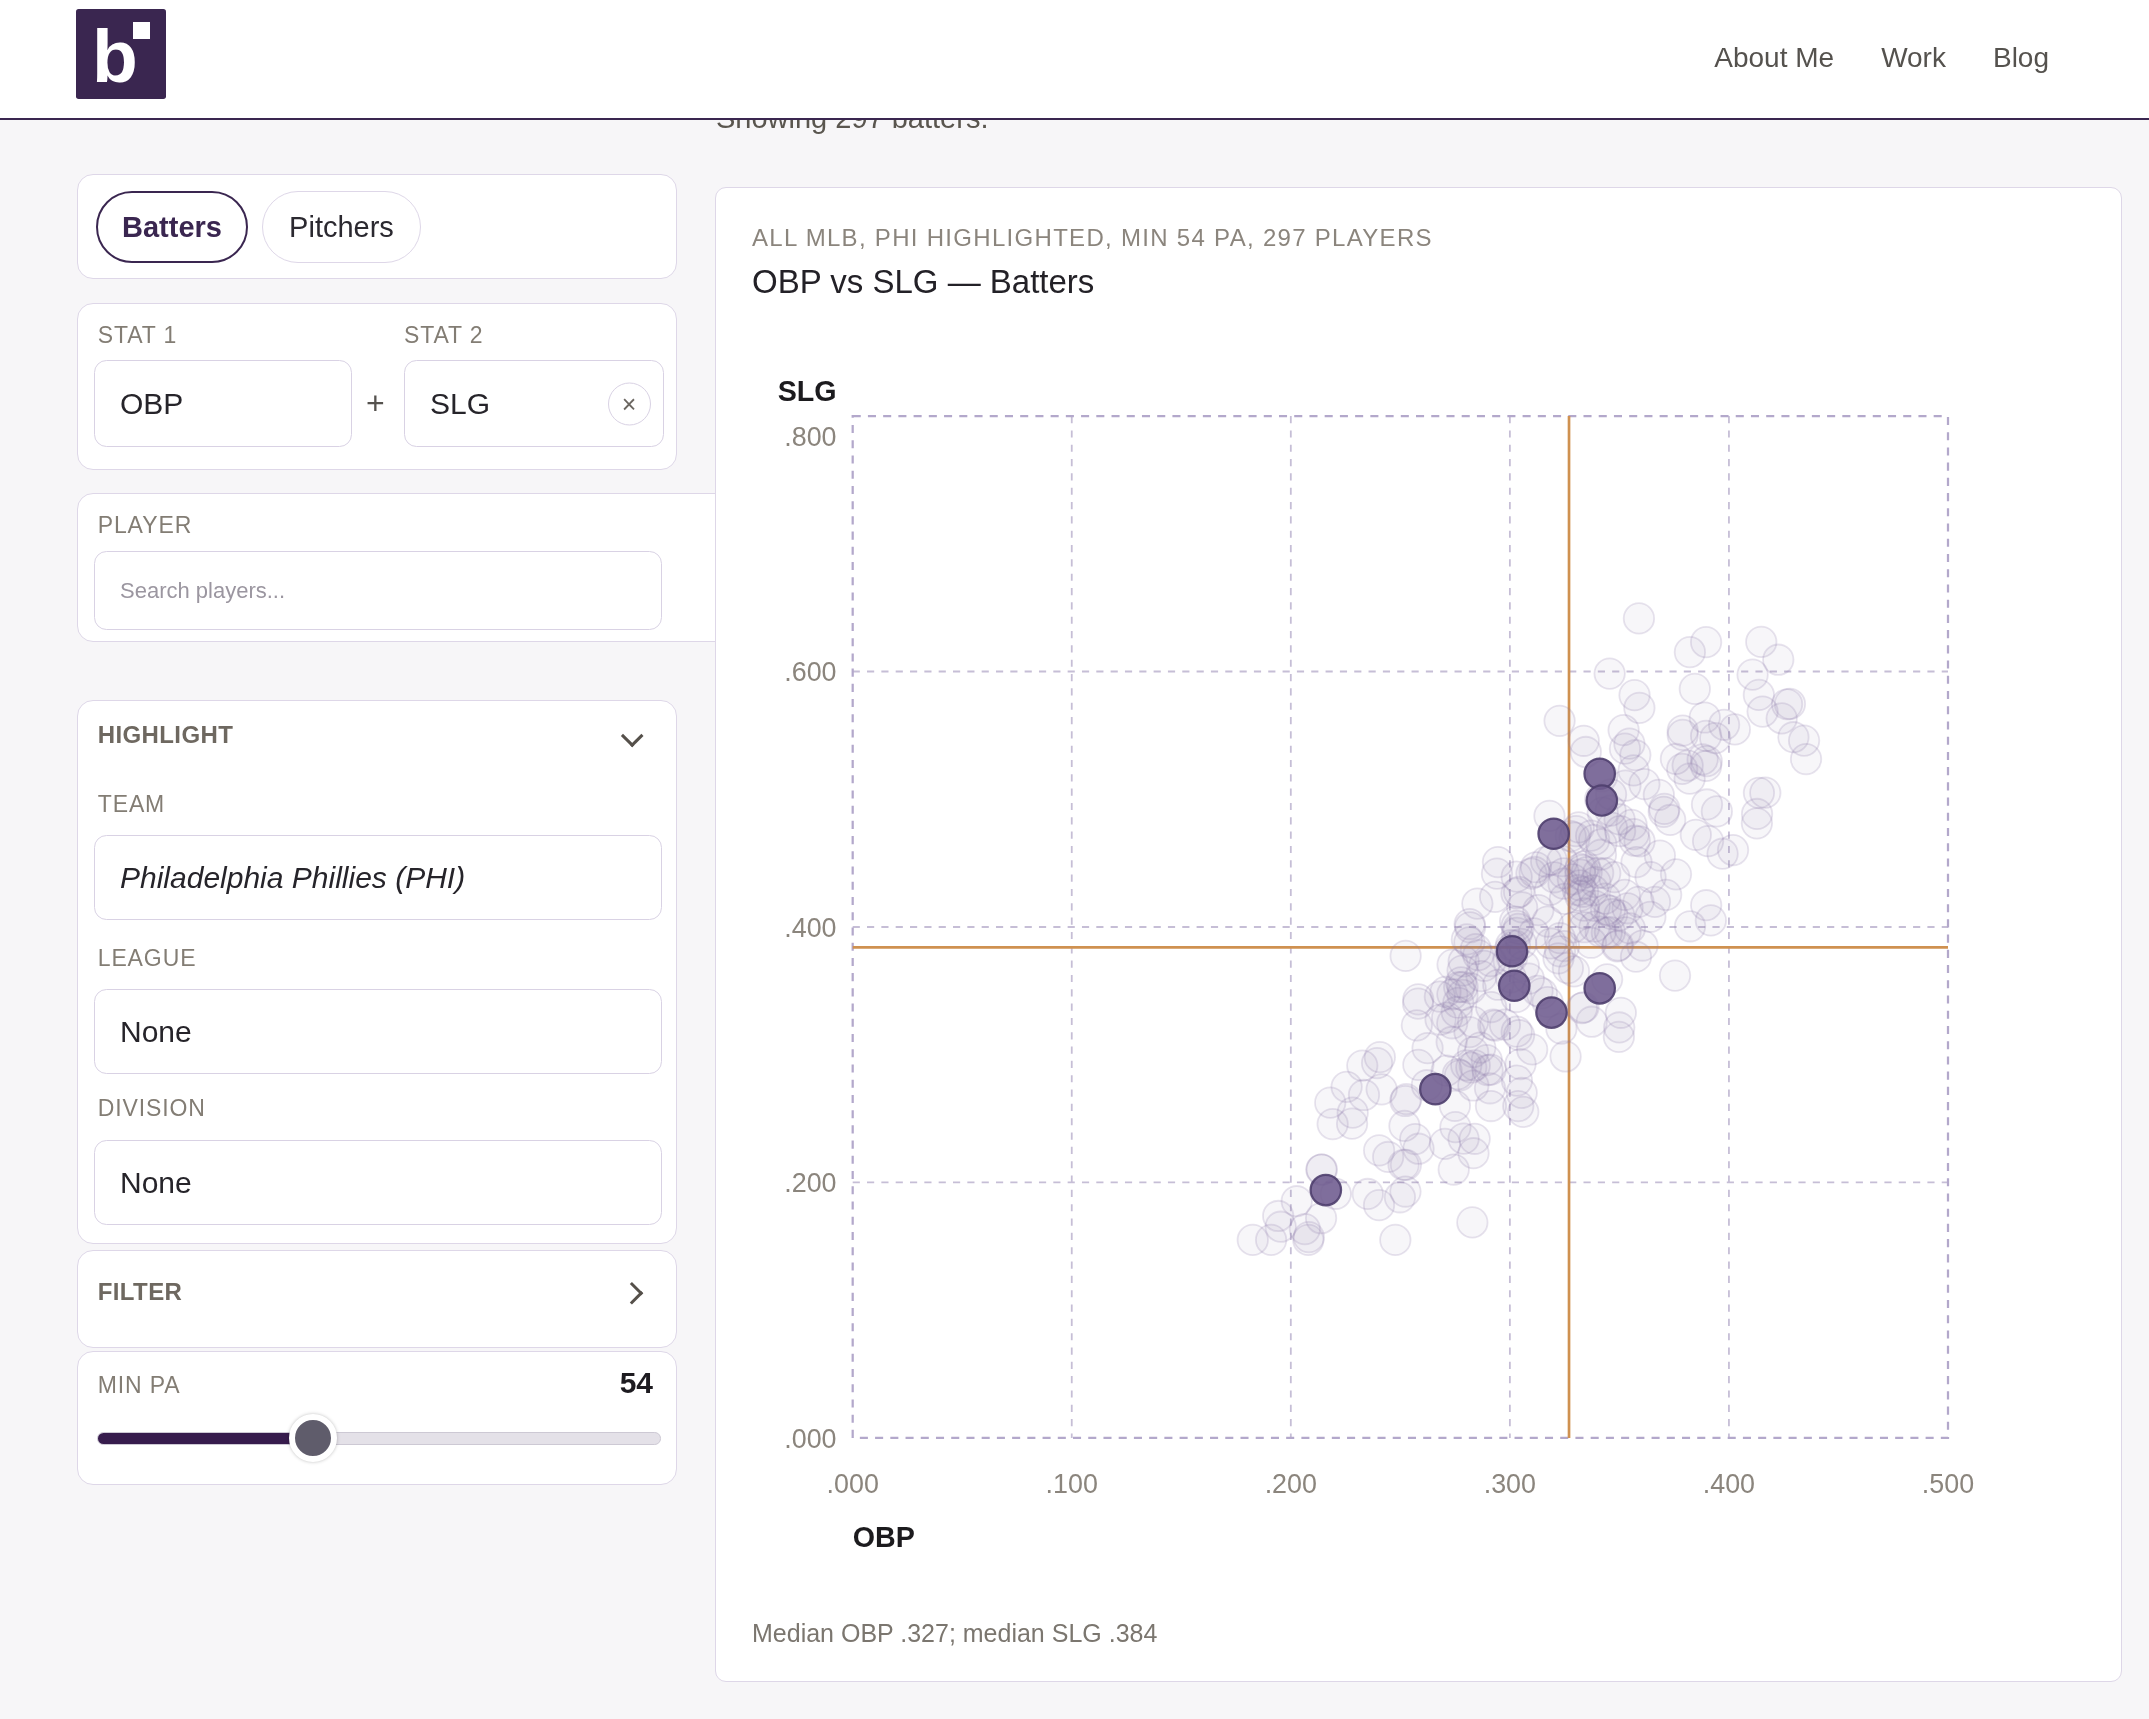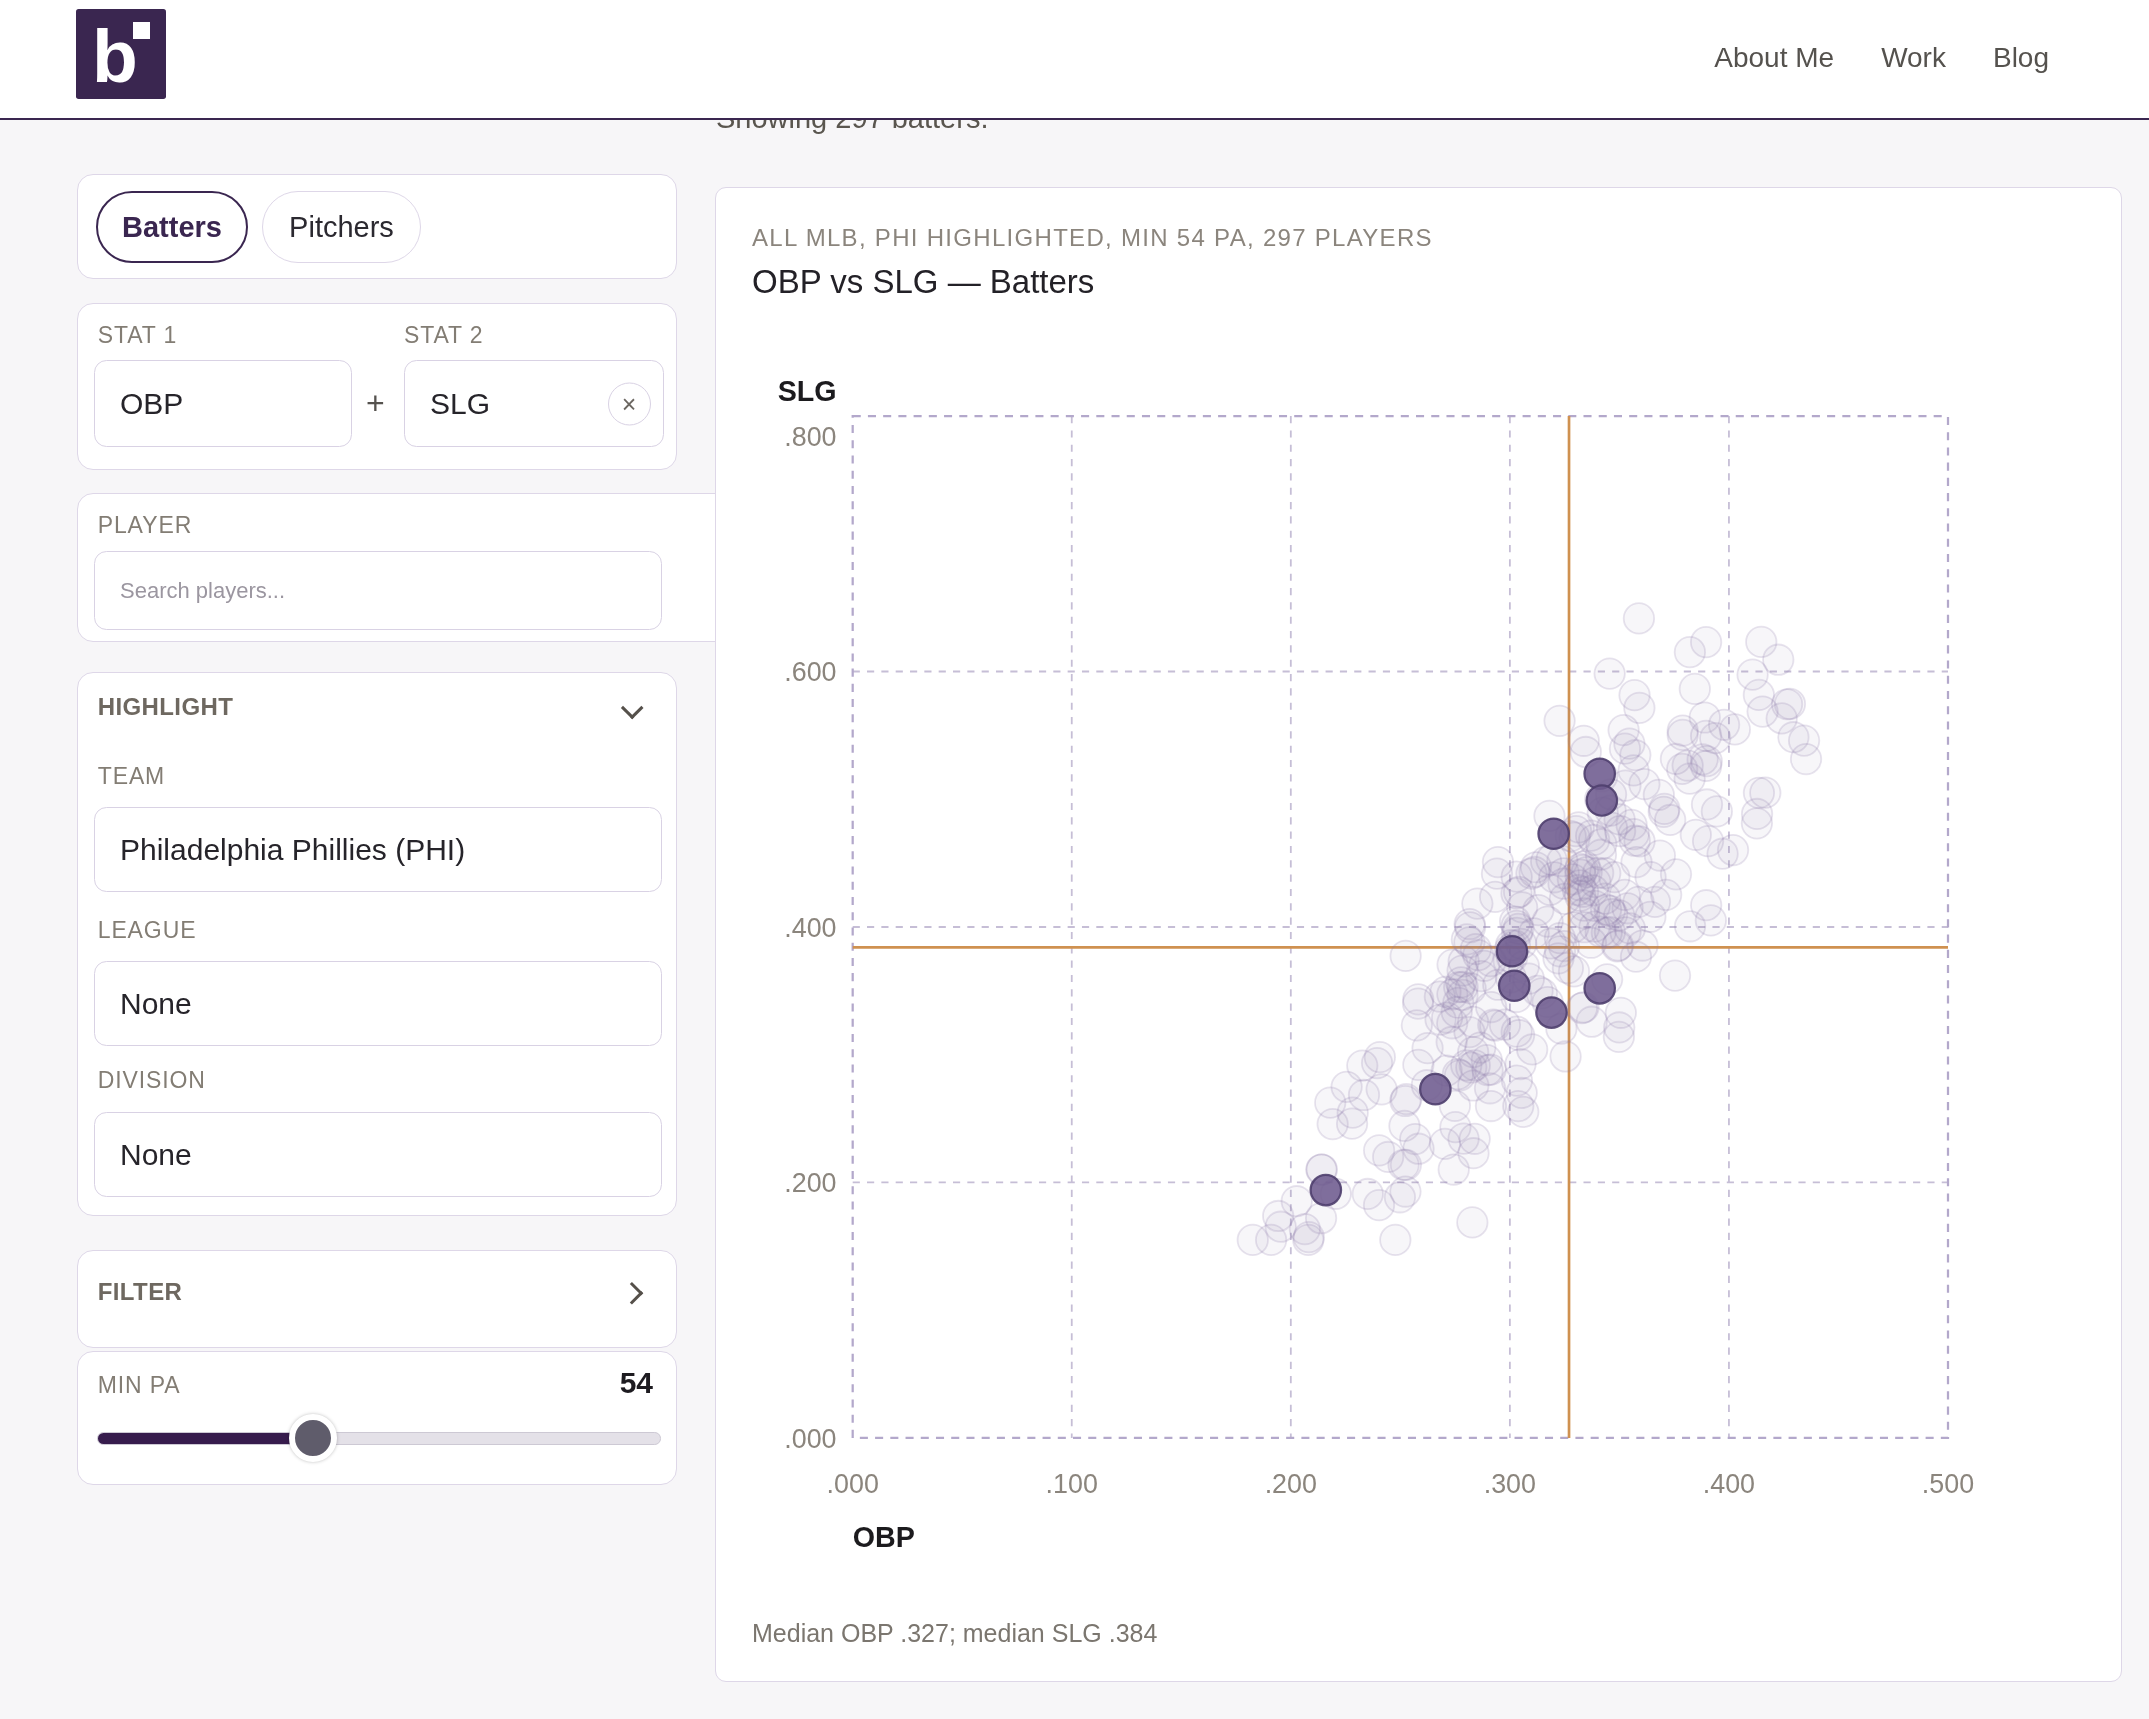--- a/index.html
+++ b/index.html
@@ -96,28 +96,28 @@
         <span>×</span>
       </span>
     </div>
   </div>
 
   <div class="card" style="left:77px;top:469px;width:692px;height:149px;">
     <div class="small-label" style="position:absolute;left:19.7px;top:18px;">PLAYER</div>
     <input class="search-input" style="left: 16px; top: 57px; width: 568px; height: 79px;" type="text" placeholder="Search players...">
   </div>
 
-  <div class="card" style="left:77px;top:648px;width:600px;height:544px;">
+  <div class="card" style="left:77px;top:676px;width:600px;height:544px;">
     <div class="section-title" style="position:absolute;left:19.7px;top:19.7px;">HIGHLIGHT</div>
     <span style="position:absolute;right:36px;top:27px;">
         <i class="chev chev-down"></i>
       </span>
 
     <div class="small-label" style="position:absolute;left:19.7px;top:90px;">TEAM</div>
-    <div class="select-box" style="left:16px;top:134px;width:568px;height:85px;">
+    <div class="select-box" style="left:16px;top:134px;width:568px;height:85px;font-style:italic;">
       <span>Philadelphia Phillies (PHI)</span>
     </div>
 
     <div class="small-label" style="position:absolute;left:19.7px;top:244px;">LEAGUE</div>
     <div class="select-box" style="left:16px;top:288px;width:568px;height:85px;">
       <span>None</span>
     </div>
 
     <div class="small-label" style="position:absolute;left:19.7px;top:394px;">DIVISION</div>
     <div class="select-box" style="left:16px;top:439px;width:568px;height:85px;">

